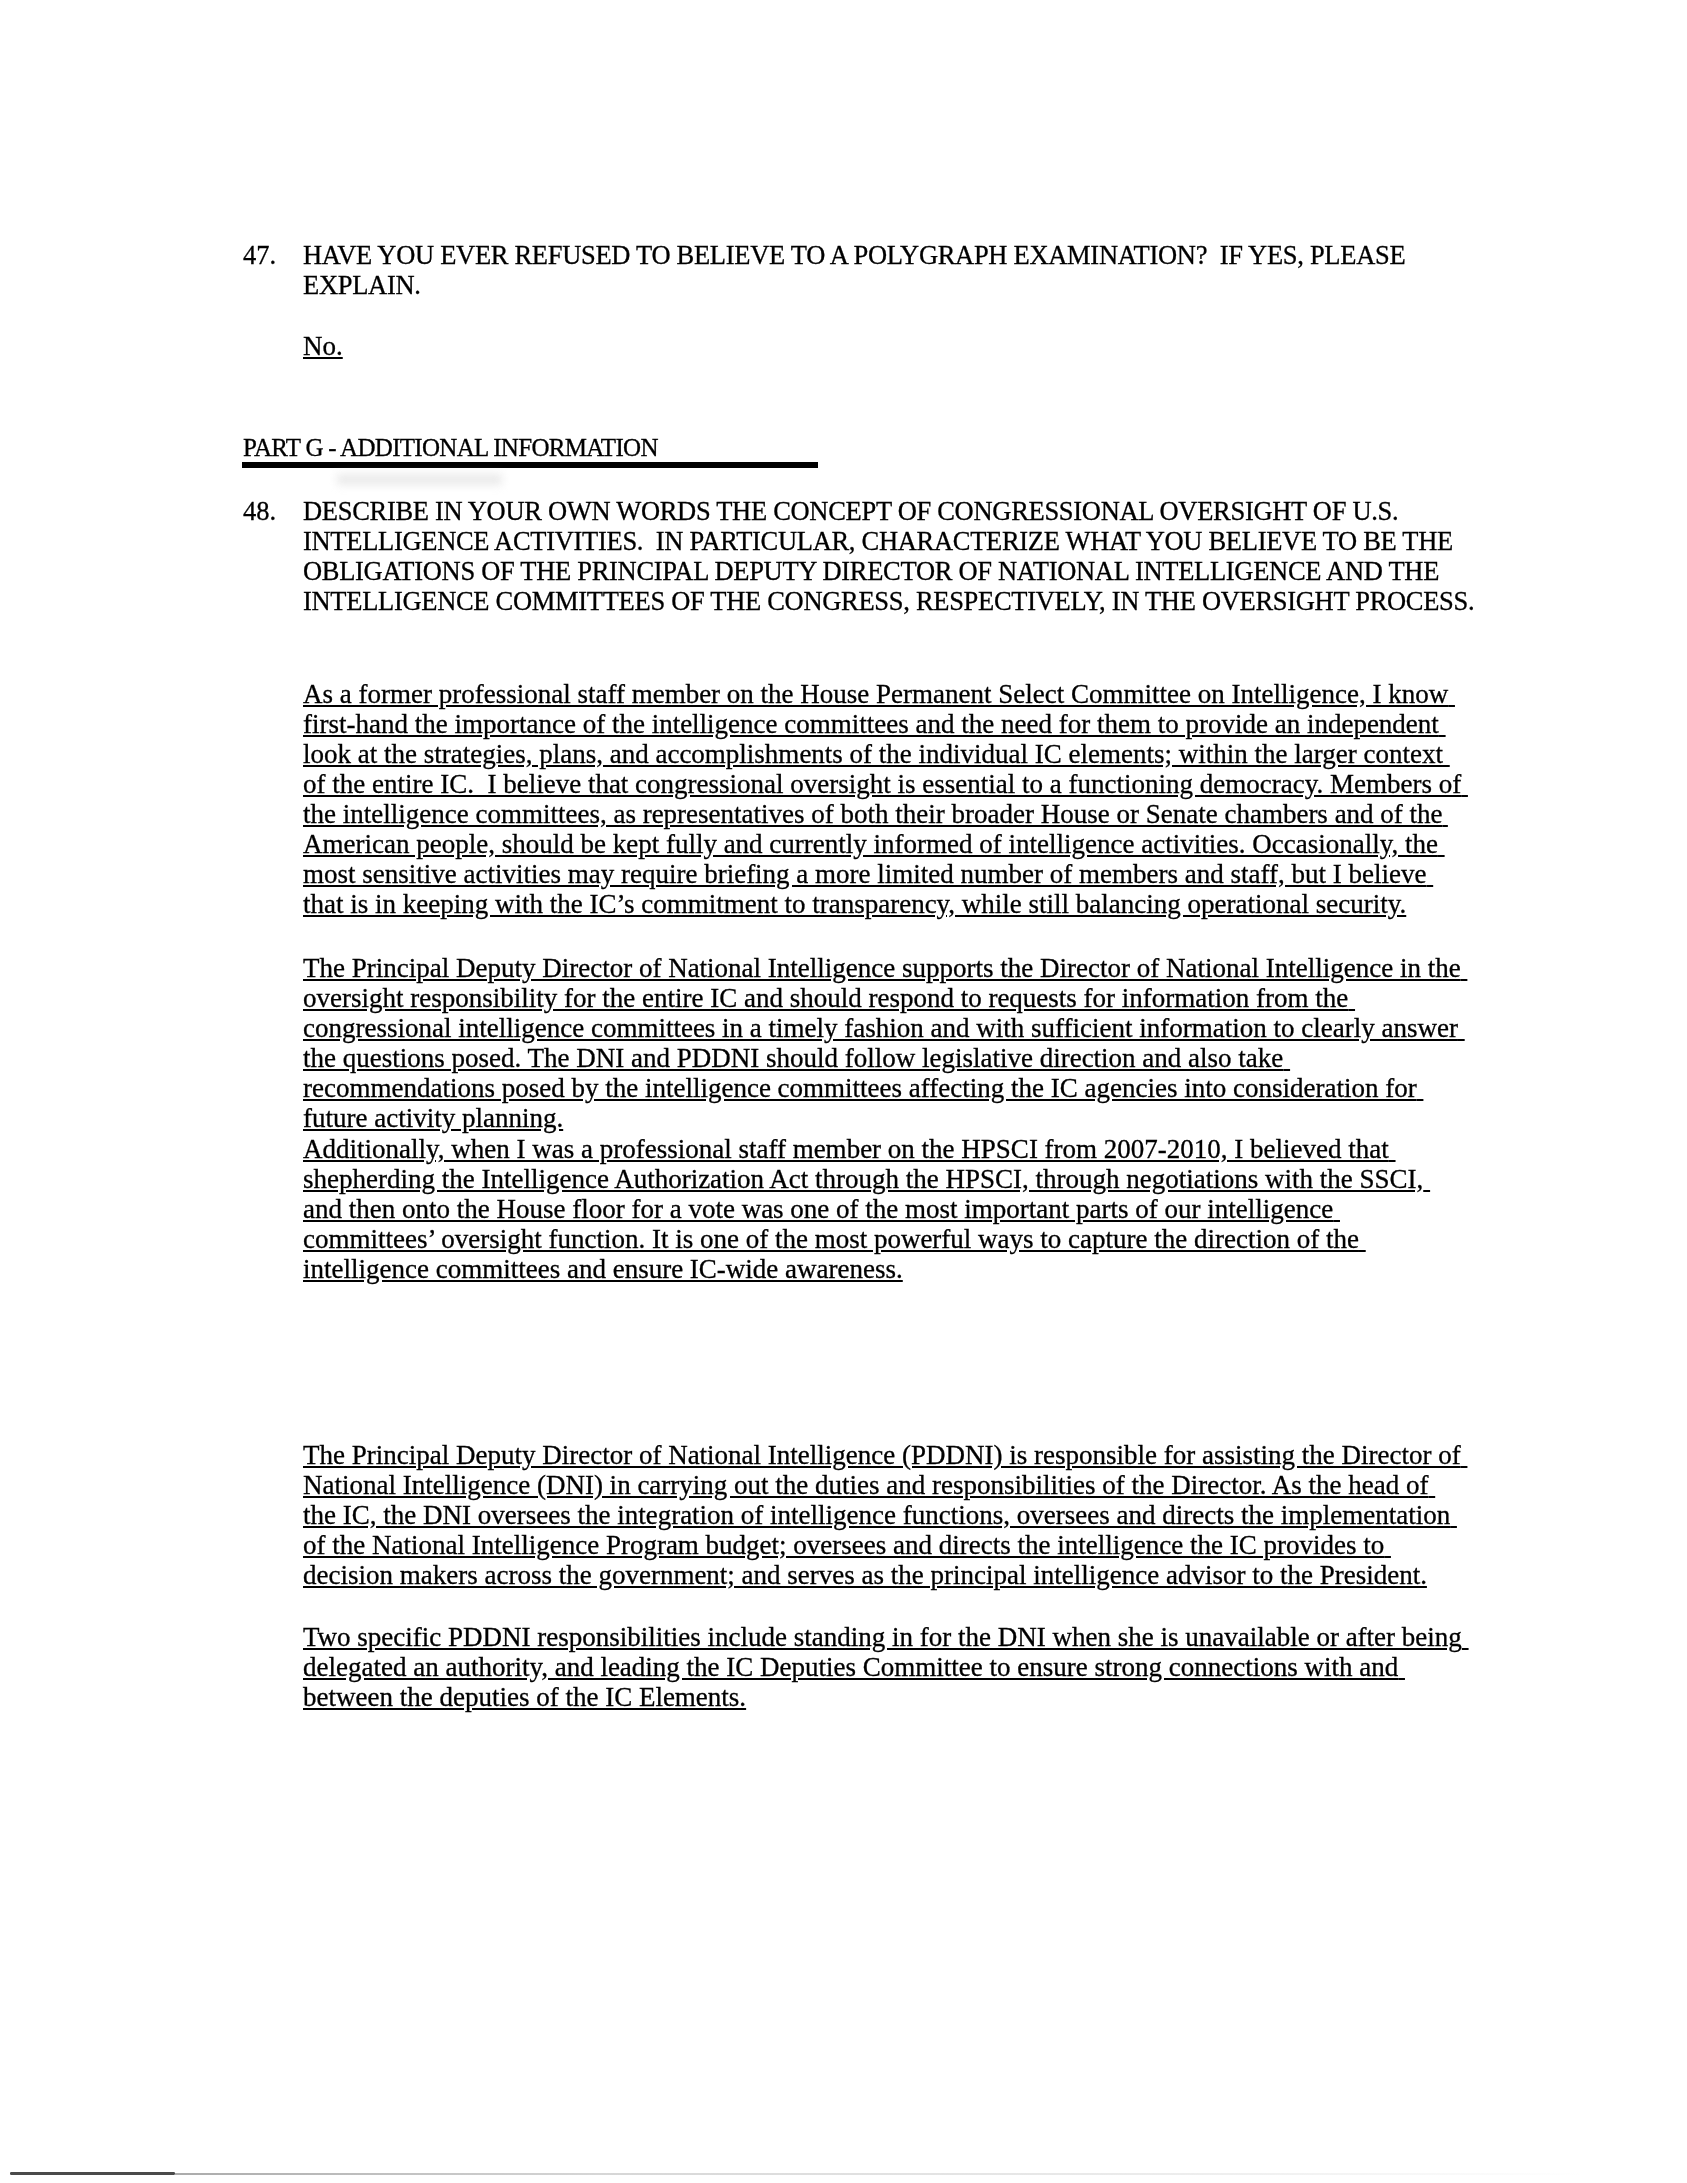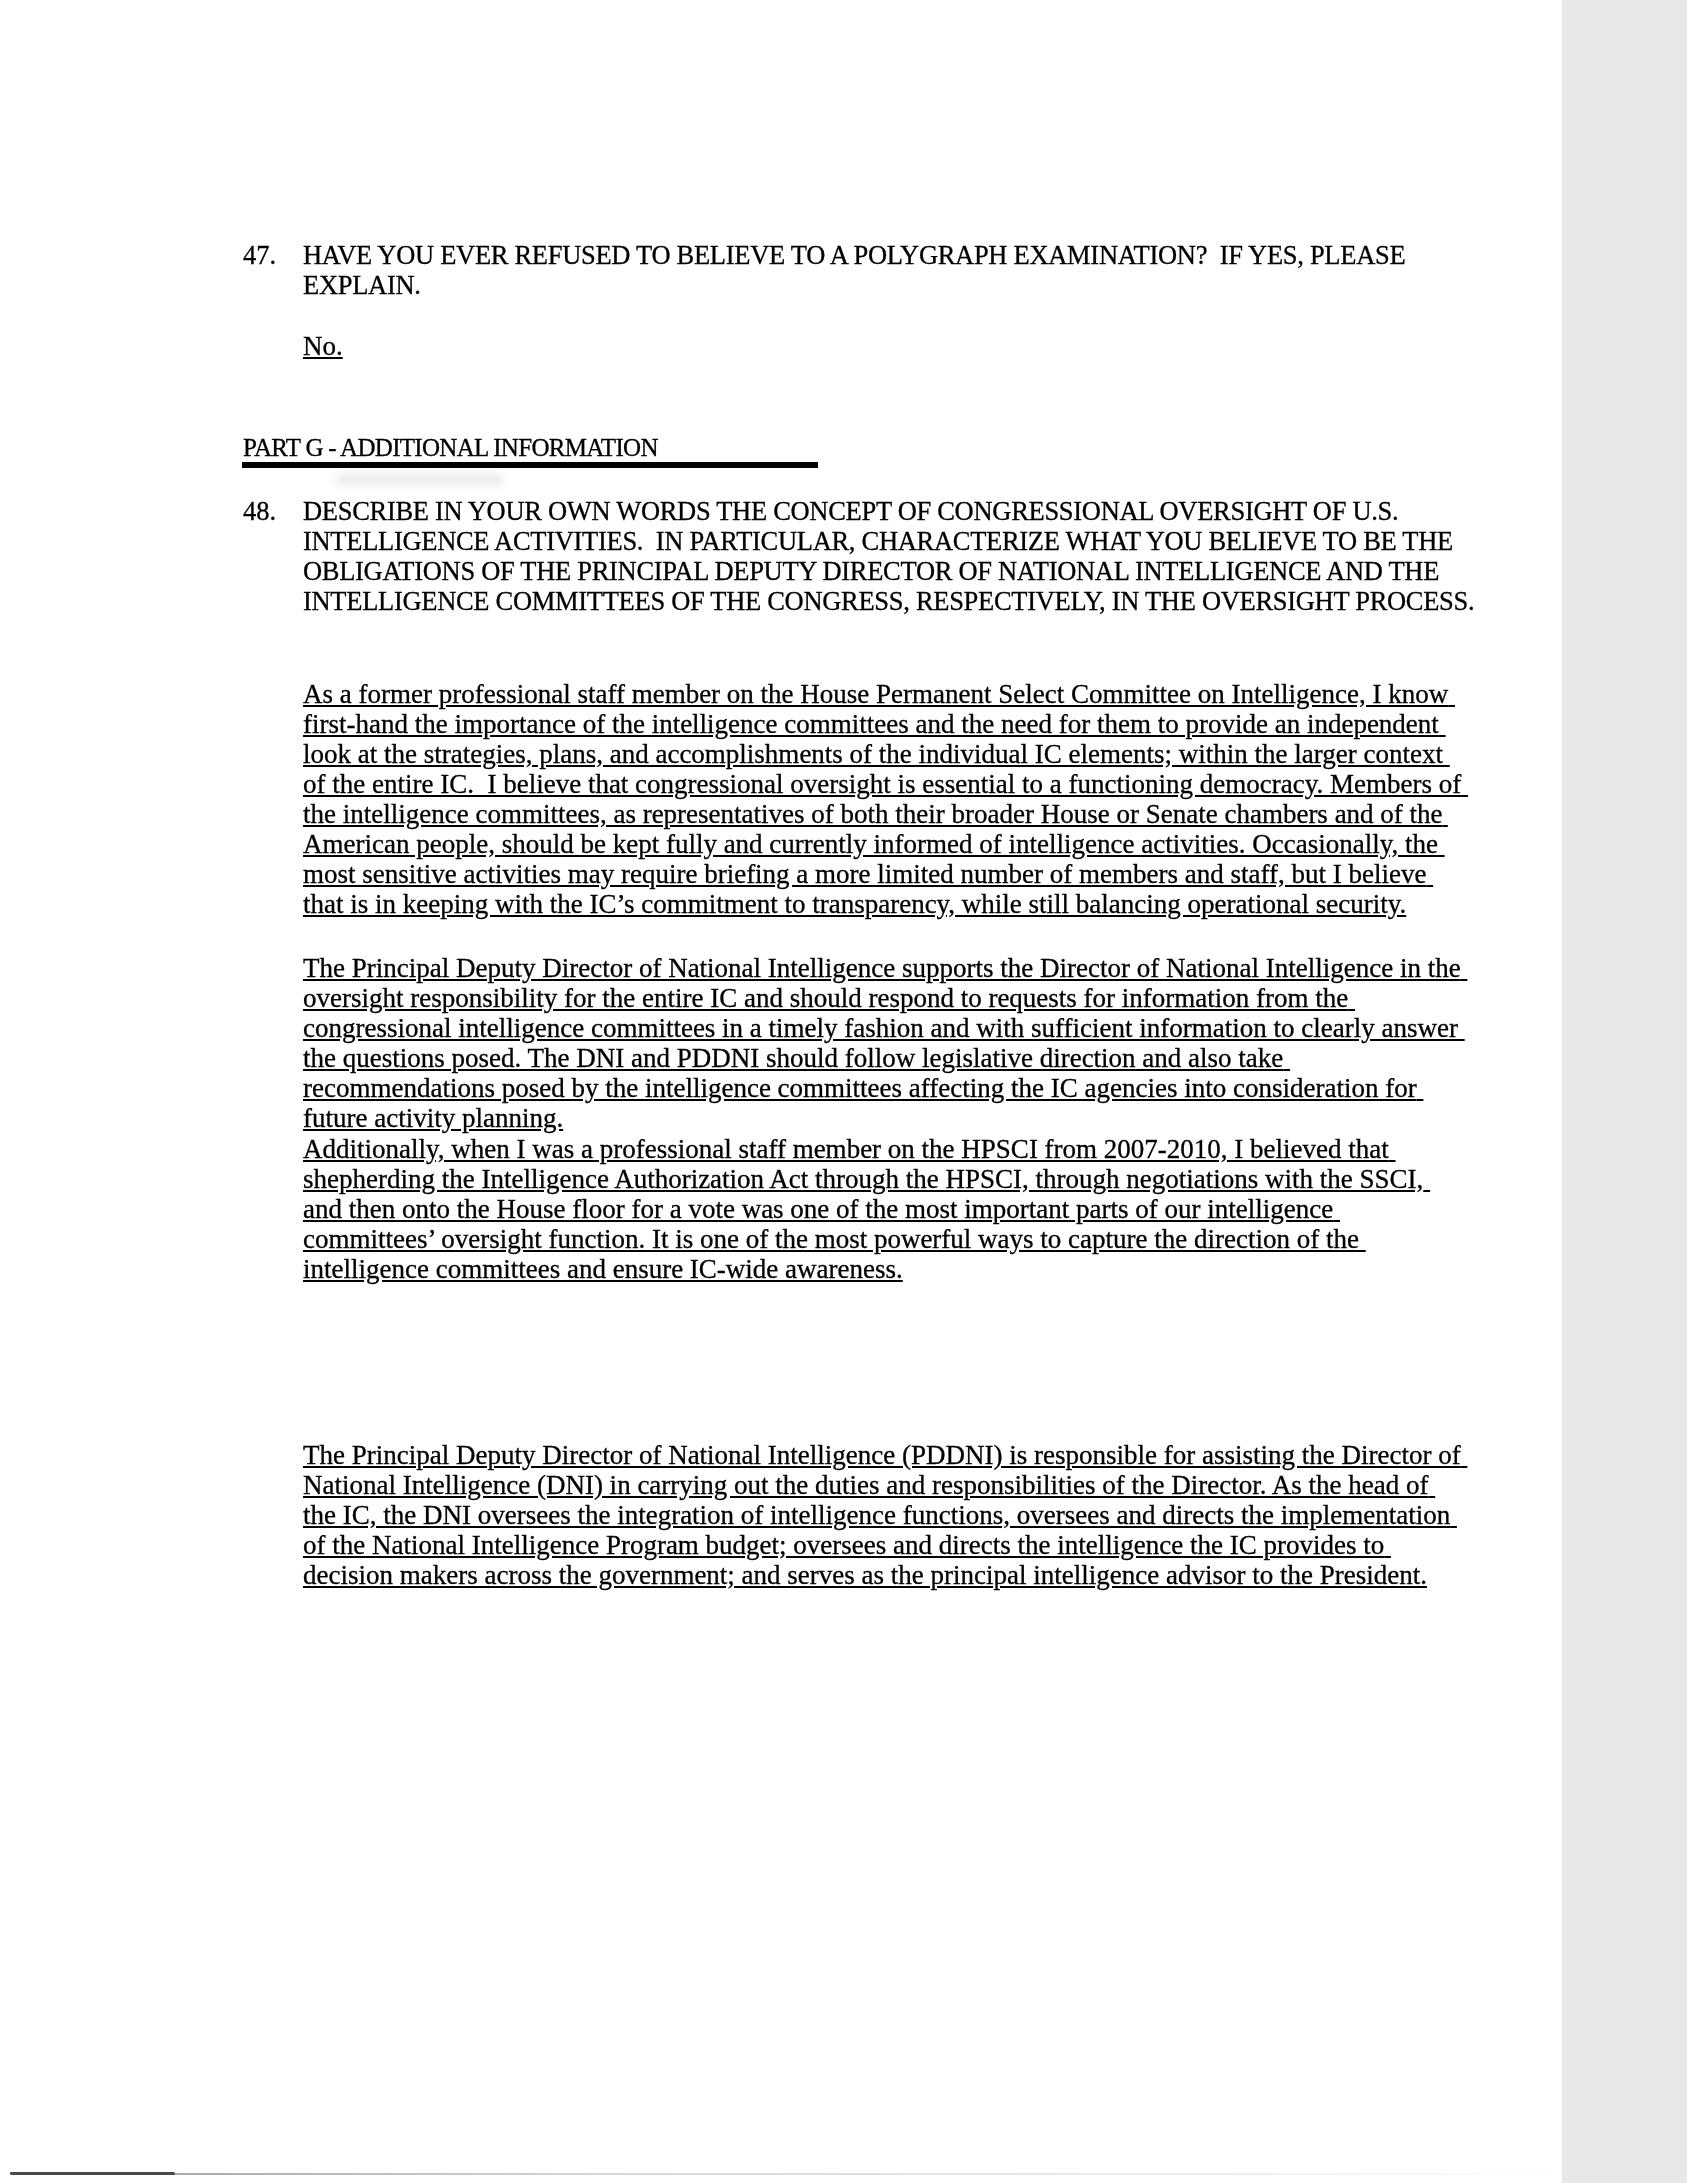--- a/index.html
+++ b/index.html
@@ -1,18 +1,18 @@
 <!DOCTYPE html>
 <html style="font-size:10.6px"><head>
 <meta charset="utf-8">
 <style>
   html,body{margin:0;padding:0;background:#e8e8e8;}
   .page{
     position:relative;
-    width:1562px;
+    width:1687px;
     height:2183px;
     background:#ffffff;
     overflow:hidden;
     font-family:"Liberation Serif","DejaVu Serif",serif;
     color:#000000;
   }
   .doc-text{
     -webkit-text-stroke:0.3px #000;
     white-space:pre-wrap;
   }
@@ -84,18 +84,19 @@
     <span class="num">48.</span>
     <span class="qtext">DESCRIBE IN YOUR OWN WORDS THE CONCEPT OF CONGRESSIONAL OVERSIGHT OF U.S. INTELLIGENCE ACTIVITIES.  IN PARTICULAR, CHARACTERIZE WHAT YOU BELIEVE TO BE THE OBLIGATIONS OF THE PRINCIPAL DEPUTY DIRECTOR OF NATIONAL INTELLIGENCE AND THE INTELLIGENCE COMMITTEES OF THE CONGRESS, RESPECTIVELY, IN THE OVERSIGHT PROCESS.</span>
   </div>
 
   <div class="abs answer doc-text" style="left:303px;top:679px;">As a former professional staff member on the House Permanent Select Committee on Intelligence, I know first-hand the importance of the intelligence committees and the need for them to provide an independent look at the strategies, plans, and accomplishments of the individual IC elements; within the larger context of the entire IC.  I believe that congressional oversight is essential to a functioning democracy. Members of the intelligence committees, as representatives of both their broader House or Senate chambers and of the American people, should be kept fully and currently informed of intelligence activities. Occasionally, the most sensitive activities may require briefing a more limited number of members and staff, but I believe that is in keeping with the IC’s commitment to transparency, while still balancing operational security.</div>
   <div class="abs answer doc-text" style="left:303px;top:953px;">The Principal Deputy Director of National Intelligence supports the Director of National Intelligence in the oversight responsibility for the entire IC and should respond to requests for information from the congressional intelligence committees in a timely fashion and with sufficient information to clearly answer the questions posed. The DNI and PDDNI should follow legislative direction and also take recommendations posed by the intelligence committees affecting the IC agencies into consideration for future activity planning.</div>
   <div class="abs answer doc-text" style="left:303px;top:1134px;">Additionally, when I was a professional staff member on the HPSCI from 2007-2010, I believed that shepherding the Intelligence Authorization Act through the HPSCI, through negotiations with the SSCI, and then onto the House floor for a vote was one of the most important parts of our intelligence committees’ oversight function. It is one of the most powerful ways to capture the direction of the intelligence committees and ensure IC-wide awareness.</div>
 
 
   <div class="abs answer doc-text" style="left:303px;top:1440px;">The Principal Deputy Director of National Intelligence (PDDNI) is responsible for assisting the Director of National Intelligence (DNI) in carrying out the duties and responsibilities of the Director. As the head of the IC, the DNI oversees the integration of intelligence functions, oversees and directs the implementation of the National Intelligence Program budget; oversees and directs the intelligence the IC provides to decision makers across the government; and serves as the principal intelligence advisor to the President.</div>
+  <div class="abs answer doc-text" style="left:303px;top:1622px;">Two specific PDDNI responsibilities include standing in for the DNI when she is unavailable or after being delegated an authority, and leading the IC Deputies Committee to ensure strong connections with and between the deputies of the IC Elements.</div>
 
   <div class="abs scan-line-dark" style="left:10px;top:2172px;width:165px;"></div>
   <div class="abs scan-line-faint" style="left:175px;top:2173px;width:1409px;"></div>
 
 </div>
 
 
 </body></html>

